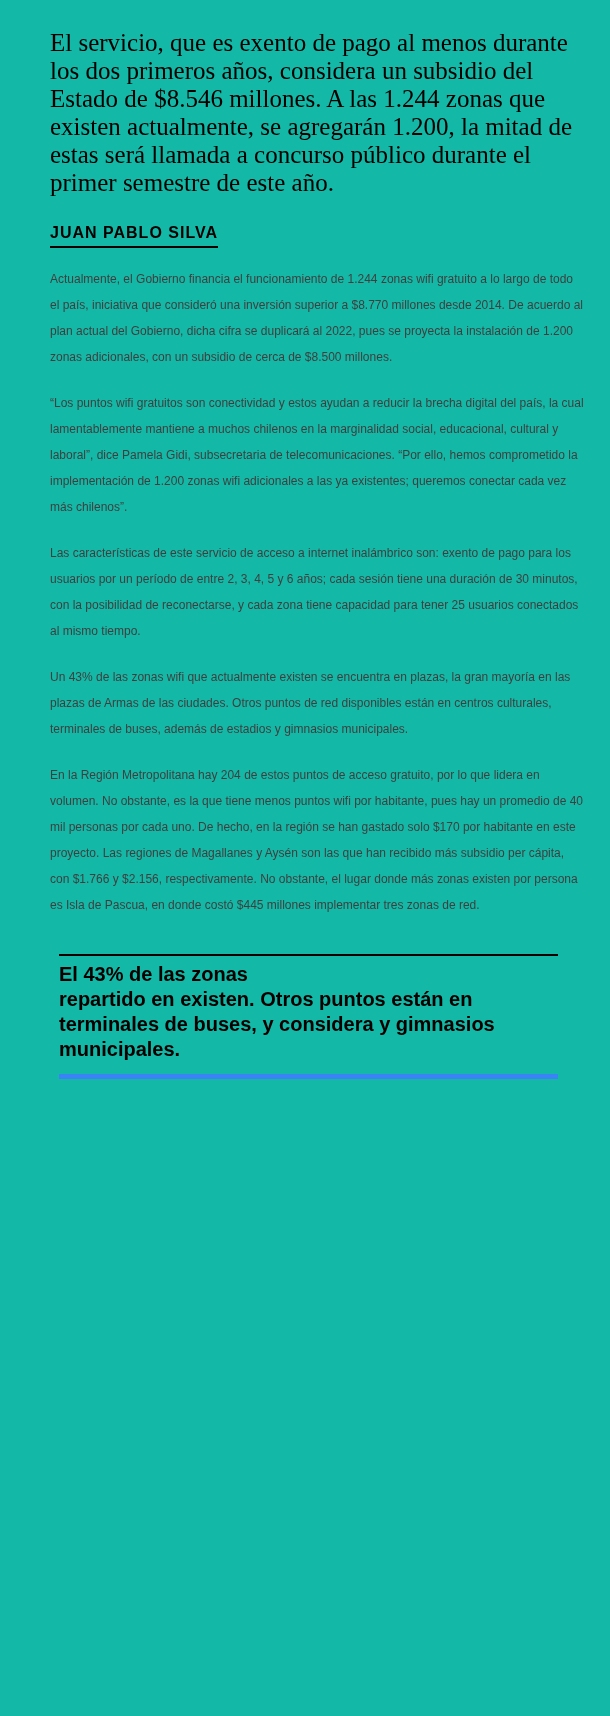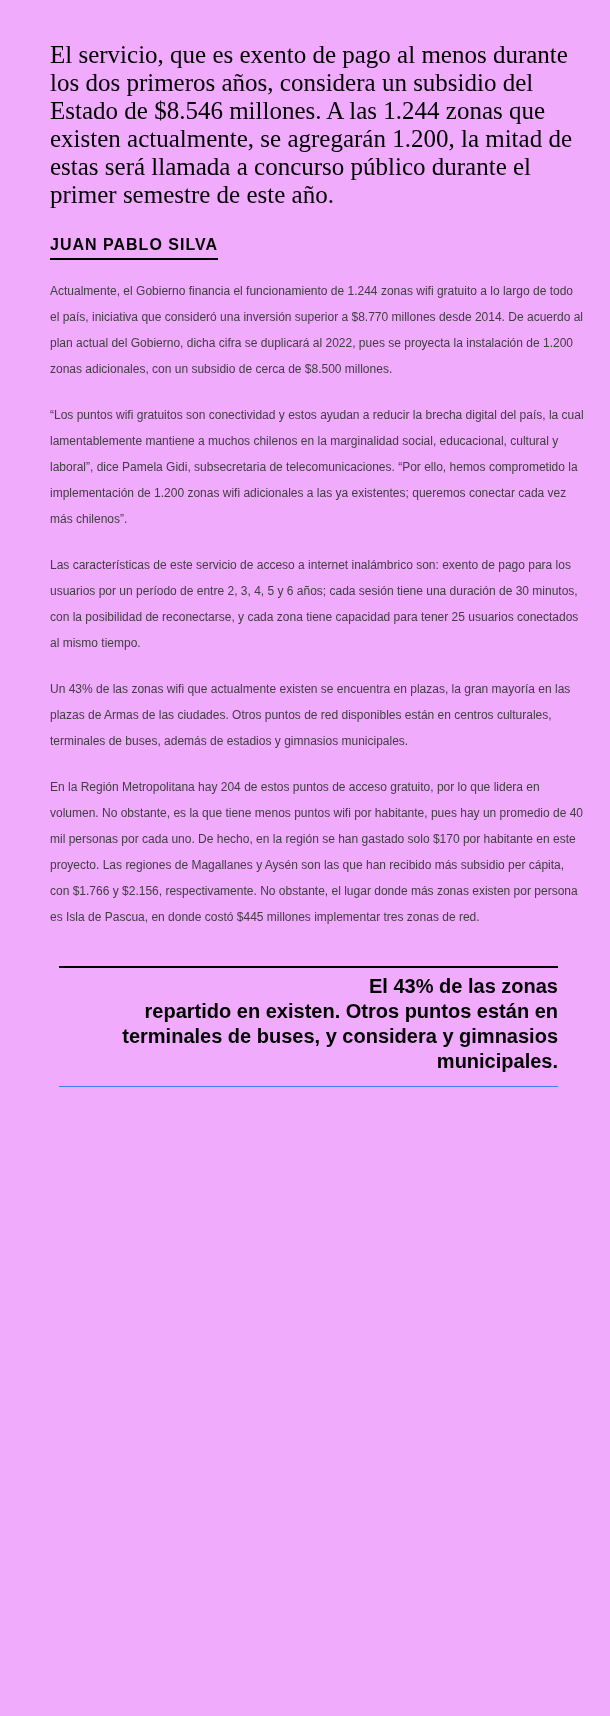--- a/index.html
+++ b/index.html
@@ -10,22 +10,22 @@
   body {
     width: 610px;
     height: 1716px;
     overflow: hidden;
     font-family: "Liberation Sans", sans-serif;
   }
   .page {
     box-sizing: border-box;
     width: 610px;
     height: 1716px;
-    padding: 41px 26px 0 50px;
-    background: #f0abfc;
+    padding: 29px 26px 0 50px;
+    background: #14b8a6;
   }
   .lead {
     width: 530px;
     margin: 0 0 26px 0;
     font-family: "Liberation Serif", serif;
     font-size: 25px;
     line-height: 28px;
     color: #000000;
   }
   .byline-wrap {
@@ -48,23 +48,23 @@
     margin: 0 0 20px 0;
     font-size: 12px;
     line-height: 26px;
     color: #3f3f3f;
   }
   .pull-quote {
     box-sizing: content-box;
     width: 499px;
     margin: 36px 0 0 9px;
     border-top: 2px solid #000000;
-    border-bottom: 1px solid #3b82f6;
+    border-bottom: 5px solid #3b82f6;
     padding: 6px 0 12px 0;
-    text-align: right;
+    text-align: left;
   }
   .pq-line {
     font-size: 20px;
     line-height: 25px;
     font-weight: bold;
     color: #000000;
   }
 </style>
 </head>
 <body>

